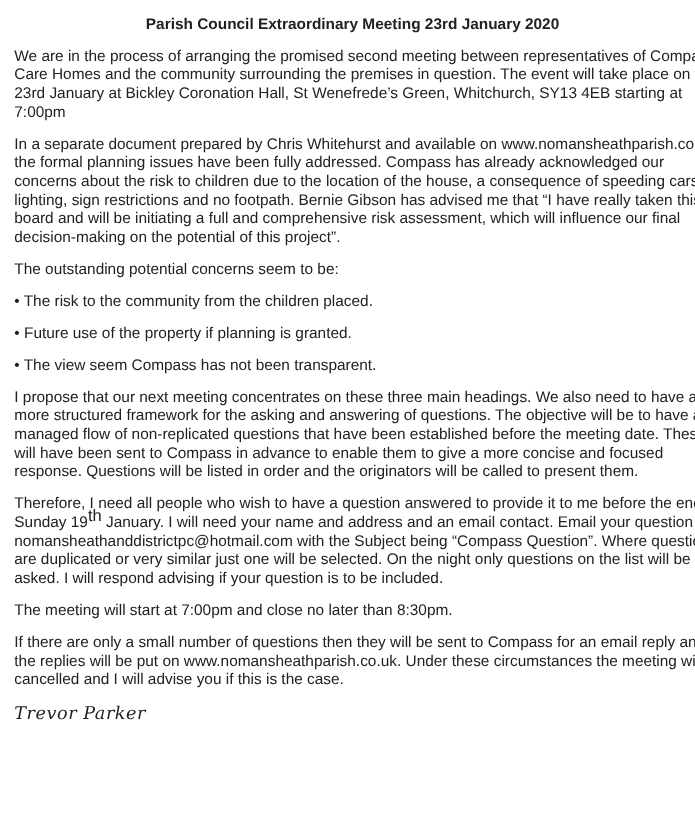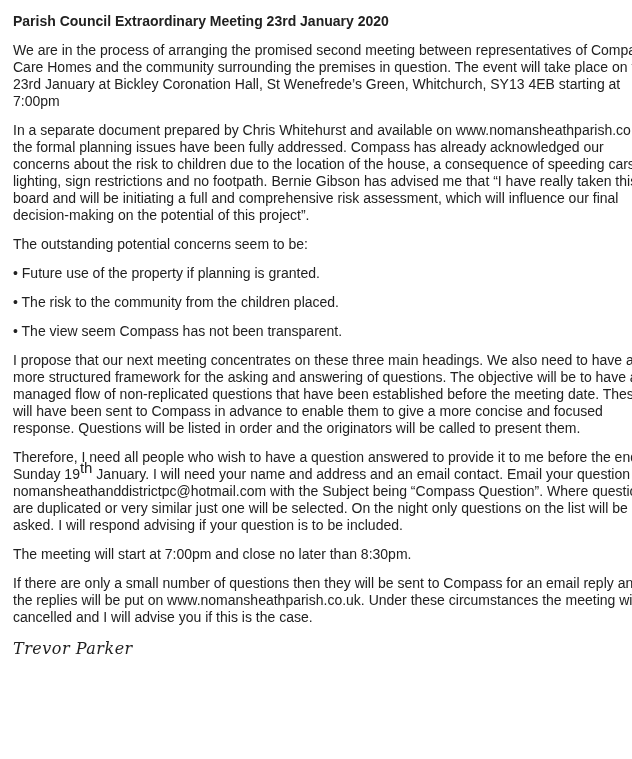--- a/index.html
+++ b/index.html
@@ -19,20 +19,21 @@
   }
   .doc {
     padding: 13px 4px 0 13px;
     white-space: nowrap; 
   }
   .para {
     margin: 0 0 12px 0;
   }
   .bold {
     font-weight: bold;
+    text-align: center;
   }
   sup {
     font-size: 15px;
     line-height: 0;
     vertical-align: super;
   }
   .signature {
     font-family: "DejaVu Serif", serif;
     font-style: italic;
     font-size: 16px;
@@ -46,23 +47,23 @@
 <div class="doc">
   <p class="para bold">Parish Council Extraordinary Meeting 23rd January 2020</p>
 
 
   <p class="para">We are in the process of arranging the promised second meeting between representatives of Compass<br>Care Homes and the community surrounding the premises in question. The event will take place on the<br>23rd January at Bickley Coronation Hall, St Wenefrede’s Green, Whitchurch, SY13 4EB starting at<br>7:00pm</p>
 
   <p class="para">In a separate document prepared by Chris Whitehurst and available on www.nomansheathparish.co.uk,<br>the formal planning issues have been fully addressed. Compass has already acknowledged our<br>concerns about the risk to children due to the location of the house, a consequence of speeding cars, no<br>lighting, sign restrictions and no footpath. Bernie Gibson has advised me that “I have really taken this on<br>board and will be initiating a full and comprehensive risk assessment, which will influence our final<br>decision-making on the potential of this project”.</p>
 
   <p class="para">The outstanding potential concerns seem to be:</p>
 
+  <p class="para">• The risk to the community from the children placed.</p>
+
   <p class="para">• Future use of the property if planning is granted.</p>
-
-  <p class="para">• The risk to the community from the children placed.</p>
 
   <p class="para">• The view seem Compass has not been transparent.</p>
 
   <p class="para">I propose that our next meeting concentrates on these three main headings. We also need to have a<br>more structured framework for the asking and answering of questions. The objective will be to have a<br>managed flow of non-replicated questions that have been established before the meeting date. These<br>will have been sent to Compass in advance to enable them to give a more concise and focused<br>response. Questions will be listed in order and the originators will be called to present them.</p>
 
   <p class="para">Therefore, I need all people who wish to have a question answered to provide it to me before the end of<br>Sunday 19<sup>th</sup> January. I will need your name and address and an email contact. Email your question to<br>nomansheathanddistrictpc@hotmail.com with the Subject being “Compass Question”. Where questions<br>are duplicated or very similar just one will be selected. On the night only questions on the list will be<br>asked. I will respond advising if your question is to be included.</p>
 
   <p class="para">The meeting will start at 7:00pm and close no later than 8:30pm.</p>
 
   <p class="para">If there are only a small number of questions then they will be sent to Compass for an email reply and<br>the replies will be put on www.nomansheathparish.co.uk. Under these circumstances the meeting will be<br>cancelled and I will advise you if this is the case.</p>

